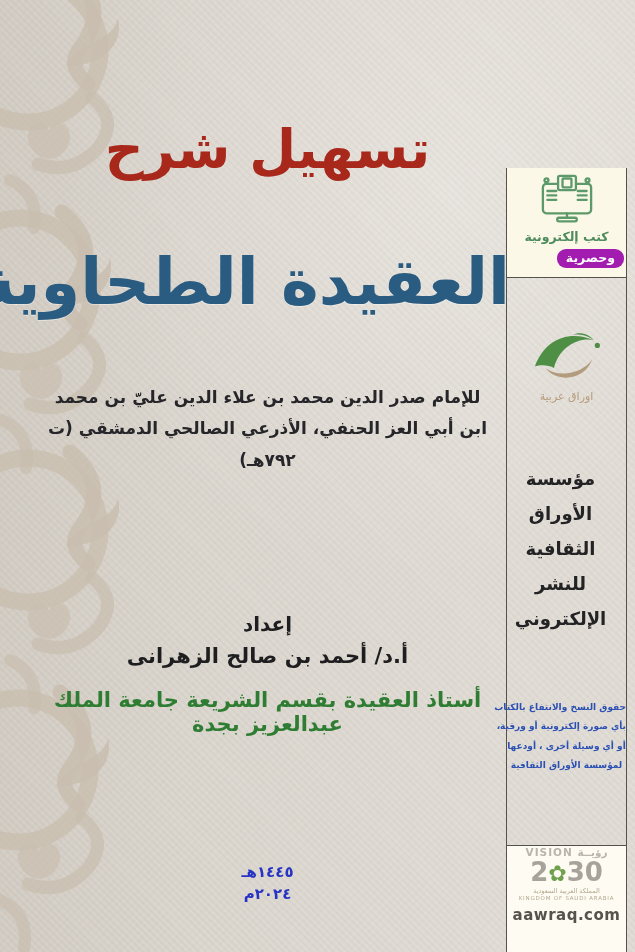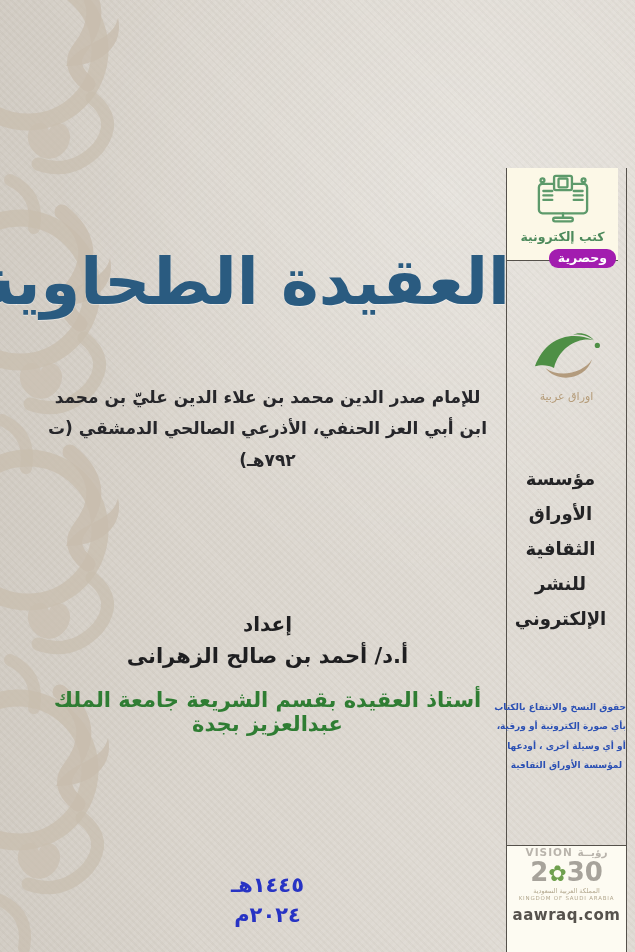--- a/index.html
+++ b/index.html
@@ -53,30 +53,30 @@
     position:absolute;top:612px;left:0;right:0;
     color:#1e1e20;
   }
   .prep-label{font-size:20px;font-weight:bold;}
   .prep-name{font-size:21px;font-weight:bold;margin-top:8px;}
   .prep-affil{
     font-size:21px;font-weight:bold;color:#2f7d33;margin-top:20px;
   }
   .dates{
     position:absolute;top:862px;left:0;right:0;
-    color:#2733c4;font-size:21px;font-weight:bold;line-height:1.45;margin-top:8px;
+    color:#2733c4;font-size:15px;font-weight:bold;line-height:1.45;
   }
   
   .sidebar{
     position:absolute;left:506px;top:168px;width:121px;height:784px;
     border-left:1.5px solid #55514b;border-right:1.5px solid #55514b;
     box-sizing:border-box;
   }
   .badge{
-    position:absolute;top:0;left:0;right:8px;height:93px;
+    position:absolute;top:0;left:0;right:0;height:110px;
     background:#fcf8e7;
     border-bottom:1.5px solid #55514b;
     text-align:center;
     padding-top:6px;box-sizing:border-box;
   }
   .badge-line1{font-size:12.5px;font-weight:bold;color:#4d8a5c;margin-top:1px;}
   .badge-pill-wrap{text-align:right;margin-top:3px;}
   .badge-pill{
     display:inline-block;background:#a21caf;color:#ffffff;
     font-size:12.5px;font-weight:bold;
@@ -129,20 +129,21 @@
         <path d="M10 210 q30 14 24 48" stroke-width="12" opacity="0.65"></path>
       </g>
     </defs>
     <use href="#motif" x="0" y="-30"></use>
     <use href="#motif" x="-8" y="210" transform="scale(1,1)"></use>
     <use href="#motif" x="0" y="450"></use>
     <use href="#motif" x="-10" y="690"></use>
   </svg>
 
   <div class="main-col">
+    <div class="top-title">تسهيل شرح</div>
     <div class="main-title">العقيدة الطحاوية</div>
 
     <div class="author">
       <div>للإمام صدر الدين محمد بن علاء الدين عليّ بن محمد</div>
       <div>ابن أبي العز الحنفي، الأذرعي الصالحي الدمشقي (ت ٧٩٢هـ)</div>
     </div>
 
 
     <div class="prep">
       <div class="prep-label">إعداد</div>

